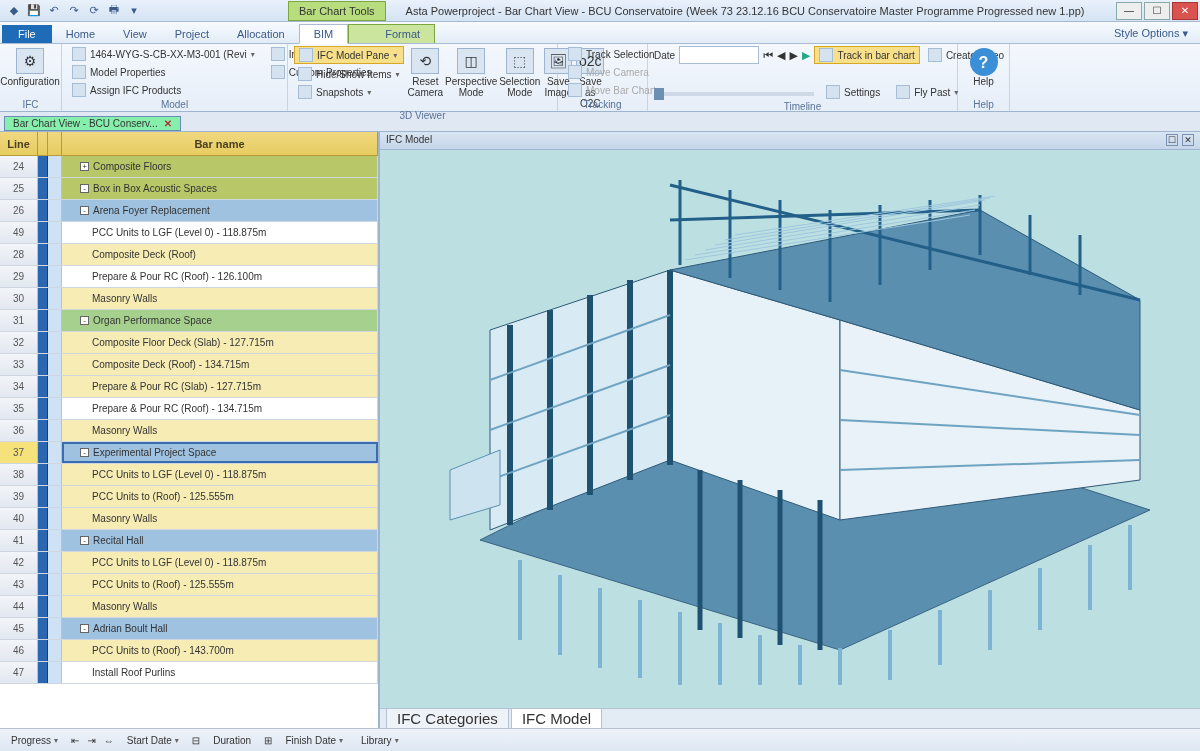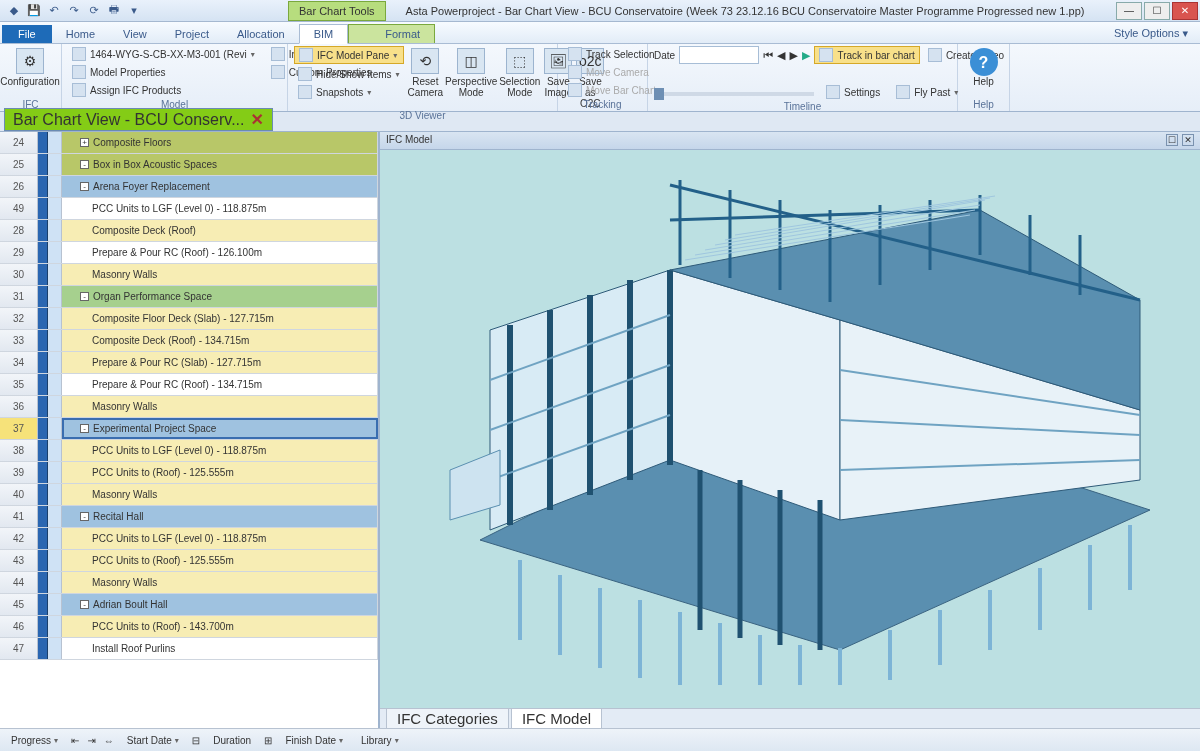--- a/index.html
+++ b/index.html
@@ -34,21 +34,21 @@
 .smallbtn .sico { width:14px; height:14px; background:#d5e2f0; border:1px solid #a7bdd6; display:inline-block;}
 .vstack { display:flex; flex-direction:column; gap:2px; }
 .hilite { background:#f8e08a; border:1px solid #d5a828 !important; padding:1px 4px; }
 .dateinput { width:80px; height:18px; border:1px solid #a7bdd6; background:#fff; }
 .slider { width:160px; height:4px; background:#cfd9e6; margin:6px 0 2px; position:relative;}
 .slider::before{content:""; position:absolute; left:0; top:-4px; width:10px; height:12px; background:#6e8fb4;}
 .helpico{ width:28px; height:28px; border-radius:50%; background:#3b8fd6; color:#fff; display:flex; align-items:center; justify-content:center; font-size:16px; font-weight:bold;}
 
 
 .doctabs { height:20px; background:#dfe8f3; display:flex; align-items:flex-end; padding-left:4px; border-bottom:1px solid #9fb4ce;}
-.doctab { background:#84cc16; border:1px solid #6a8bb3; padding:1px 8px; font-size:16px; display:flex; gap:6px; align-items:center;}
+.doctab { background:#86efac; border:1px solid #6a8bb3; padding:1px 8px; font-size:10px; display:flex; gap:6px; align-items:center;}
 .doctab .x{color:#a33; font-weight:bold; cursor:pointer;}
 
 
 .main { display:flex; height:596px; }
 .leftpane { width:380px; display:flex; flex-direction:column; background:#fff; border-right:2px solid #9fb4ce;}
 .colheaders { display:flex; background:linear-gradient(#f0d880,#e7cc60); height:24px; border-bottom:1px solid #b59b3a;}
 .colheaders .ch { border-right:1px solid #b59b3a; display:flex; align-items:center; justify-content:center; font-size:11px; font-weight:bold; color:#4a4020;}
 .ch-line{width:38px;}
 .ch-bar{flex:1;}
 .rows { flex:1; overflow-y:auto; }
@@ -262,20 +262,26 @@
 
 <div class="doctabs">
   <div class="doctab">
     <span>Bar Chart View - BCU Conserv...</span>
     <span class="x">✕</span>
   </div>
 </div>
 
 <div class="main">
   <div class="leftpane">
+    <div class="colheaders">
+      <div class="ch ch-line">Line</div>
+      <div class="ch" style="width:10px;"></div>
+      <div class="ch" style="width:14px;"></div>
+      <div class="ch ch-bar">Bar name</div>
+    </div>
     <div class="rows" id="rows-container">
         <div class="row">
           <div class="ln">24</div>
           <div class="gut"></div>
           <div class="bar"></div>
           <div class="cell c-olive indent1">
             <span class="toggle">+</span>
             <span>Composite Floors</span>
           </div>
         </div>

